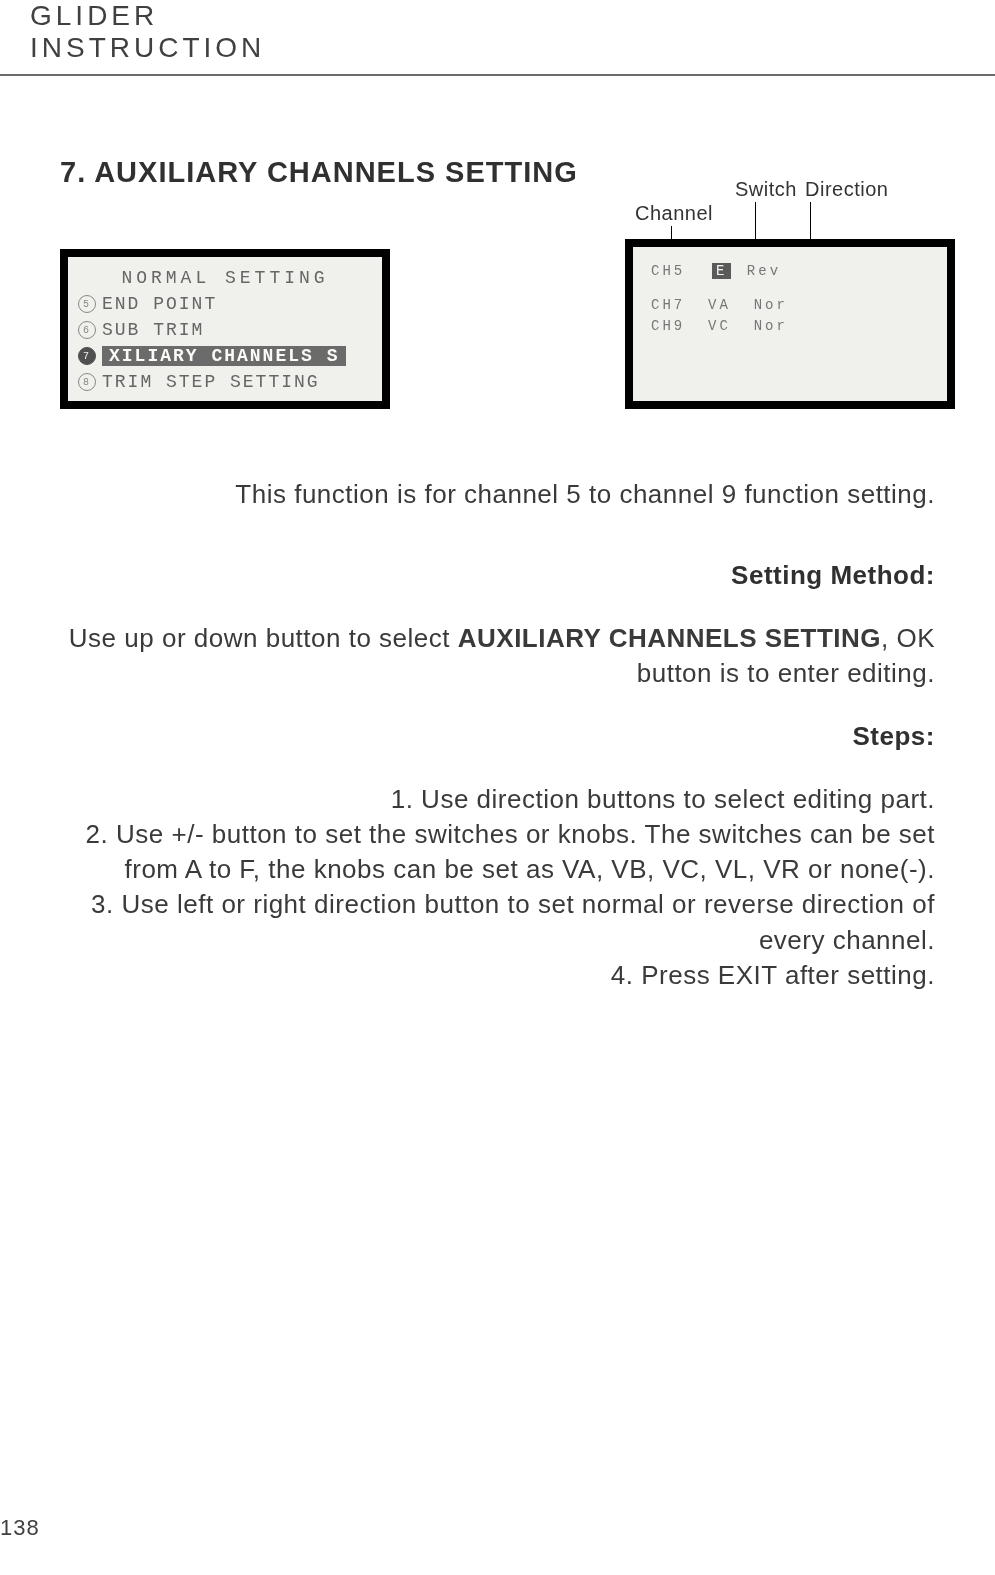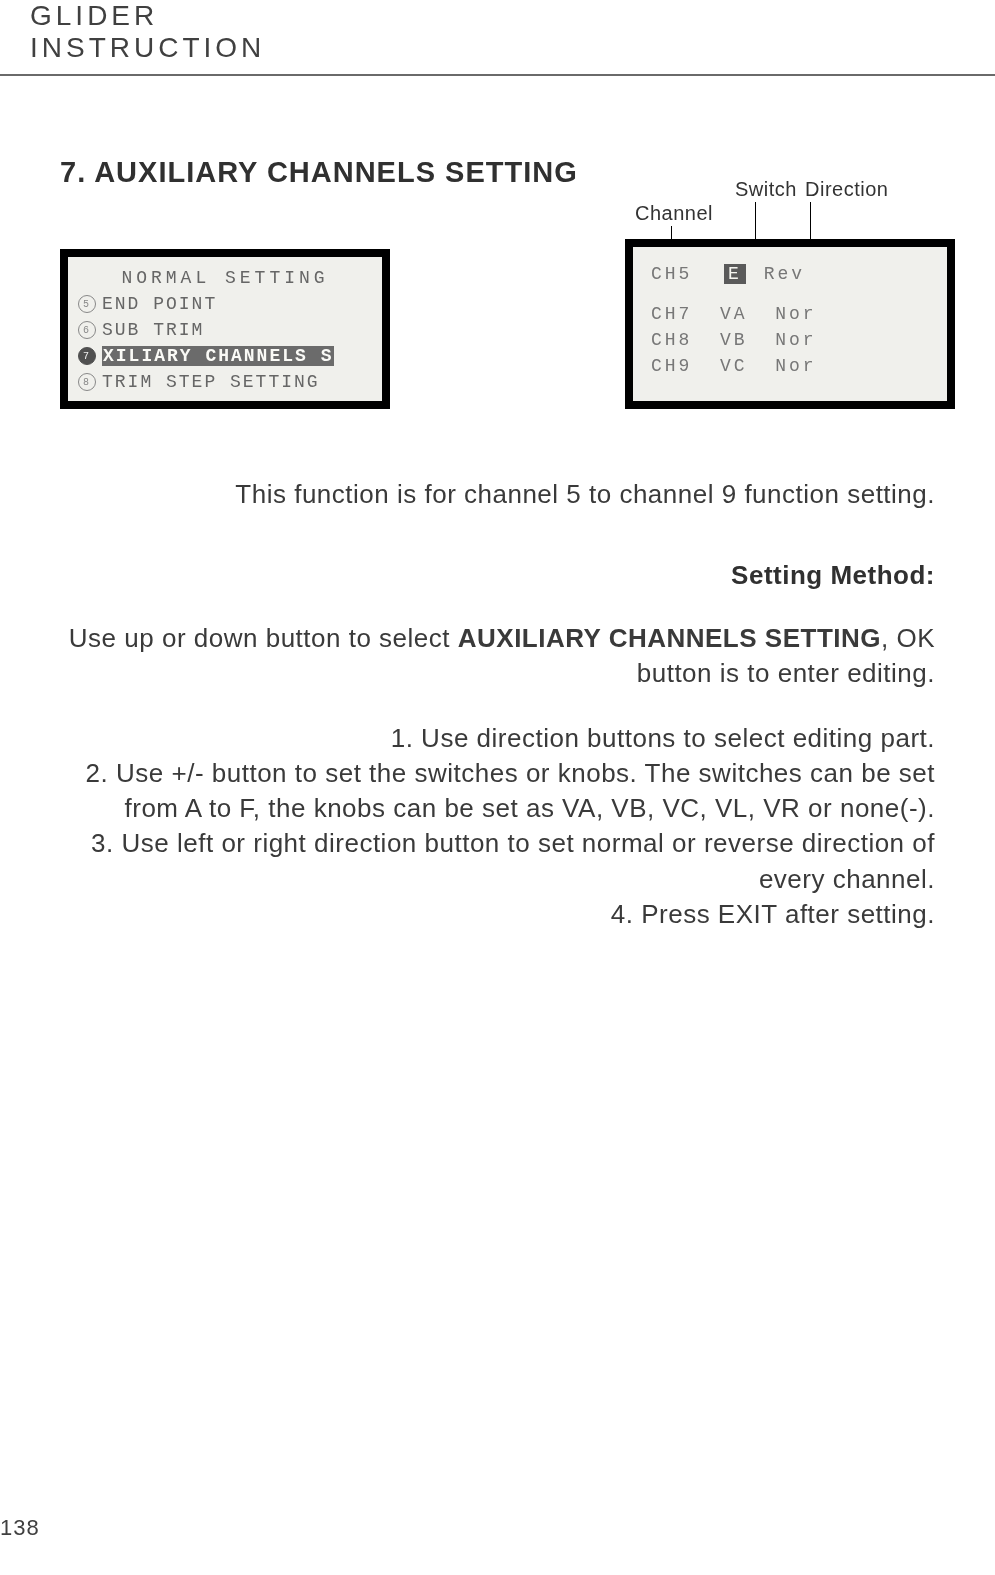--- a/index.html
+++ b/index.html
@@ -87,37 +87,37 @@
     color:#888;
   }
   .num-circle.filled {
     background:#505050;
     border-color:#505050;
     color:#eee;
   }
   .lcd-highlight {
     background: #6b6b6b;
     color: #fafaf6;
-    padding: 0 1px;
+    padding: 0 7px;
     font-weight: bold;
     letter-spacing: 2px;
   }
 
   
   .lcd-right-wrap {
     position: relative;
     width: 330px;
   }
   .lcd-right {
     width: 330px;
     height: 170px;
   }
   .lcd-right .lcd-inner {
     padding: 14px 18px;
-    font-size: 18px;
+    font-size: 14px;
     letter-spacing: 3px;
     line-height: 1.45;
     color:#777;
   }
   .lcd-right .sw-inv {
     background:#5a5a5a;
     color:#f5f5f0;
     padding: 0 4px;
     margin: 0 4px;
   }
@@ -232,43 +232,39 @@
             <span class="sw-inv">E</span>
             <span>Rev</span>
           </div>
           <div style="height:14px"></div>
           <div>
             <span>CH7</span>&nbsp;
             <span>VA</span>&nbsp;
             <span>Nor</span>
           </div>
           <div>
-            <span>CH8</span>&nbsp;
-            <span>VB</span>&nbsp;
-            <span>Nor</span>
-          </div>
-          <div>
             <span>CH9</span>&nbsp;
             <span>VC</span>&nbsp;
             <span>Nor</span>
           </div>
         </div>
       </div>
     </div>
 
   </div>
 
   <div class="desc">
     <div>This function is for channel 5 to channel 9 function setting.</div>
 
     <div class="sub-h">Setting Method:</div>
     <div class="body-p">
       <span>Use up or down button to select </span><b>AUXILIARY CHANNELS SETTING</b><span>, OK button is to enter editing.</span>
     </div>
 
+    <div class="sub-h" style="margin-top:20px;">Steps:</div>
     <div class="steps">
       <ol>
         <li>1. Use direction buttons to select editing part.</li>
         <li>2. Use +/- button to set the switches or knobs. The switches can be set from A to F, the knobs can be set as VA, VB, VC, VL, VR or none(-).</li>
         <li>3. Use left or right direction button to set normal or reverse direction of every channel.</li>
         <li>4. Press EXIT after setting.</li>
       </ol>
     </div>
   </div>
 

